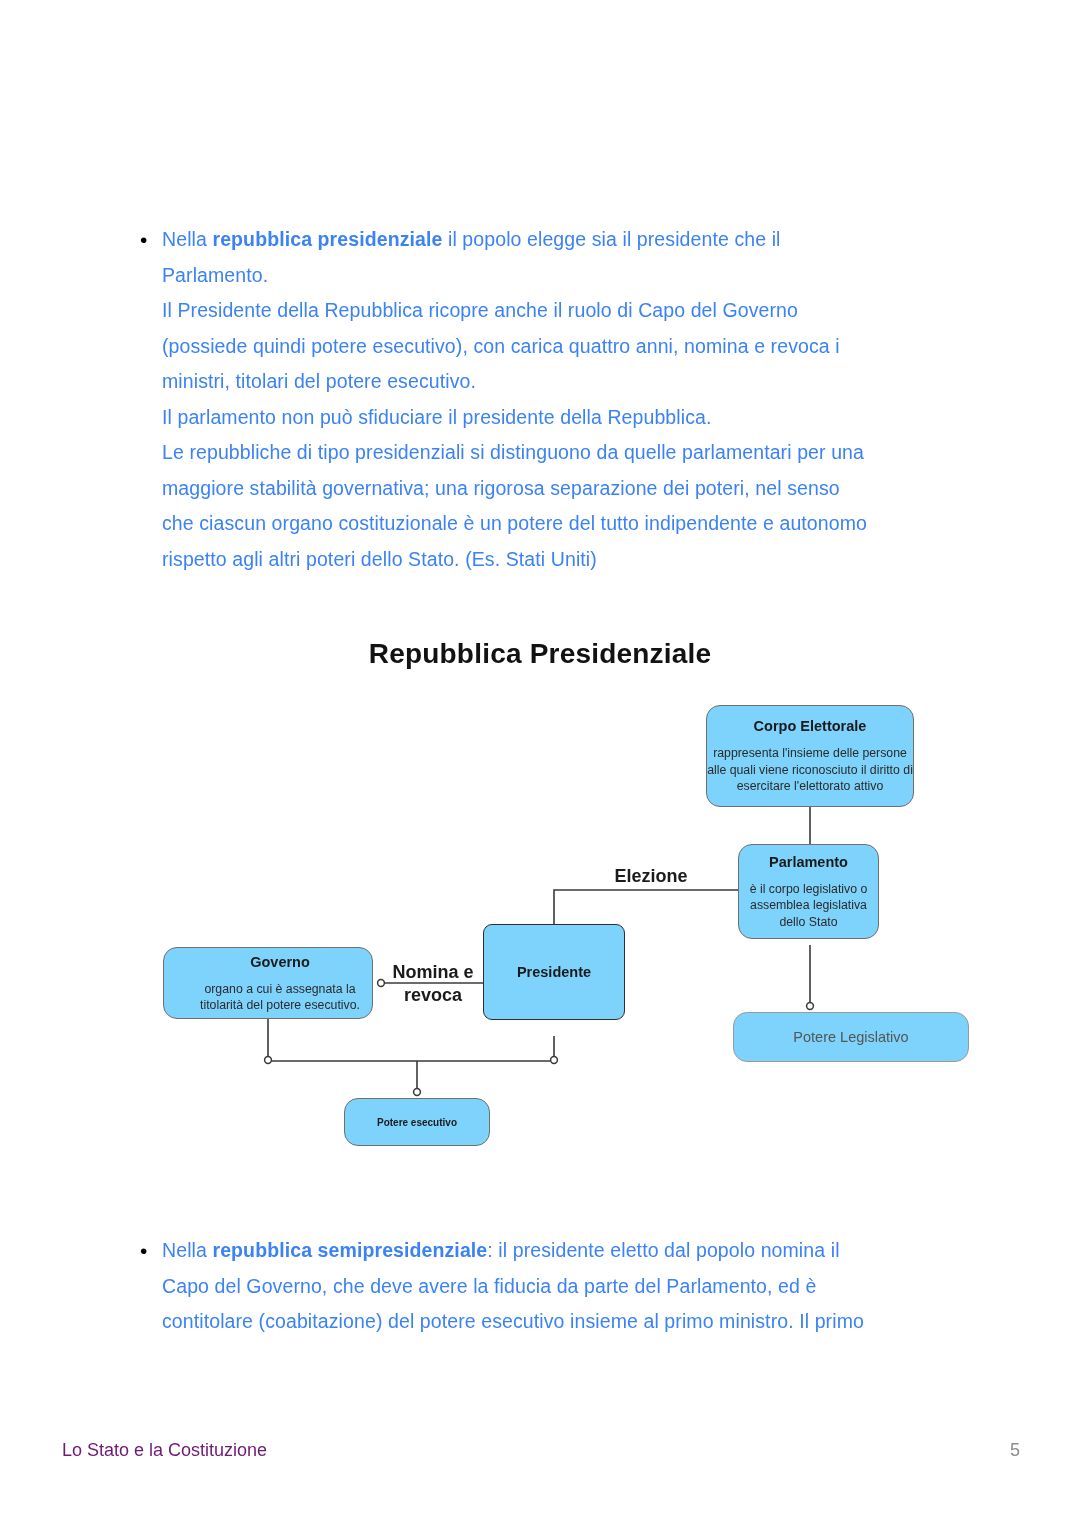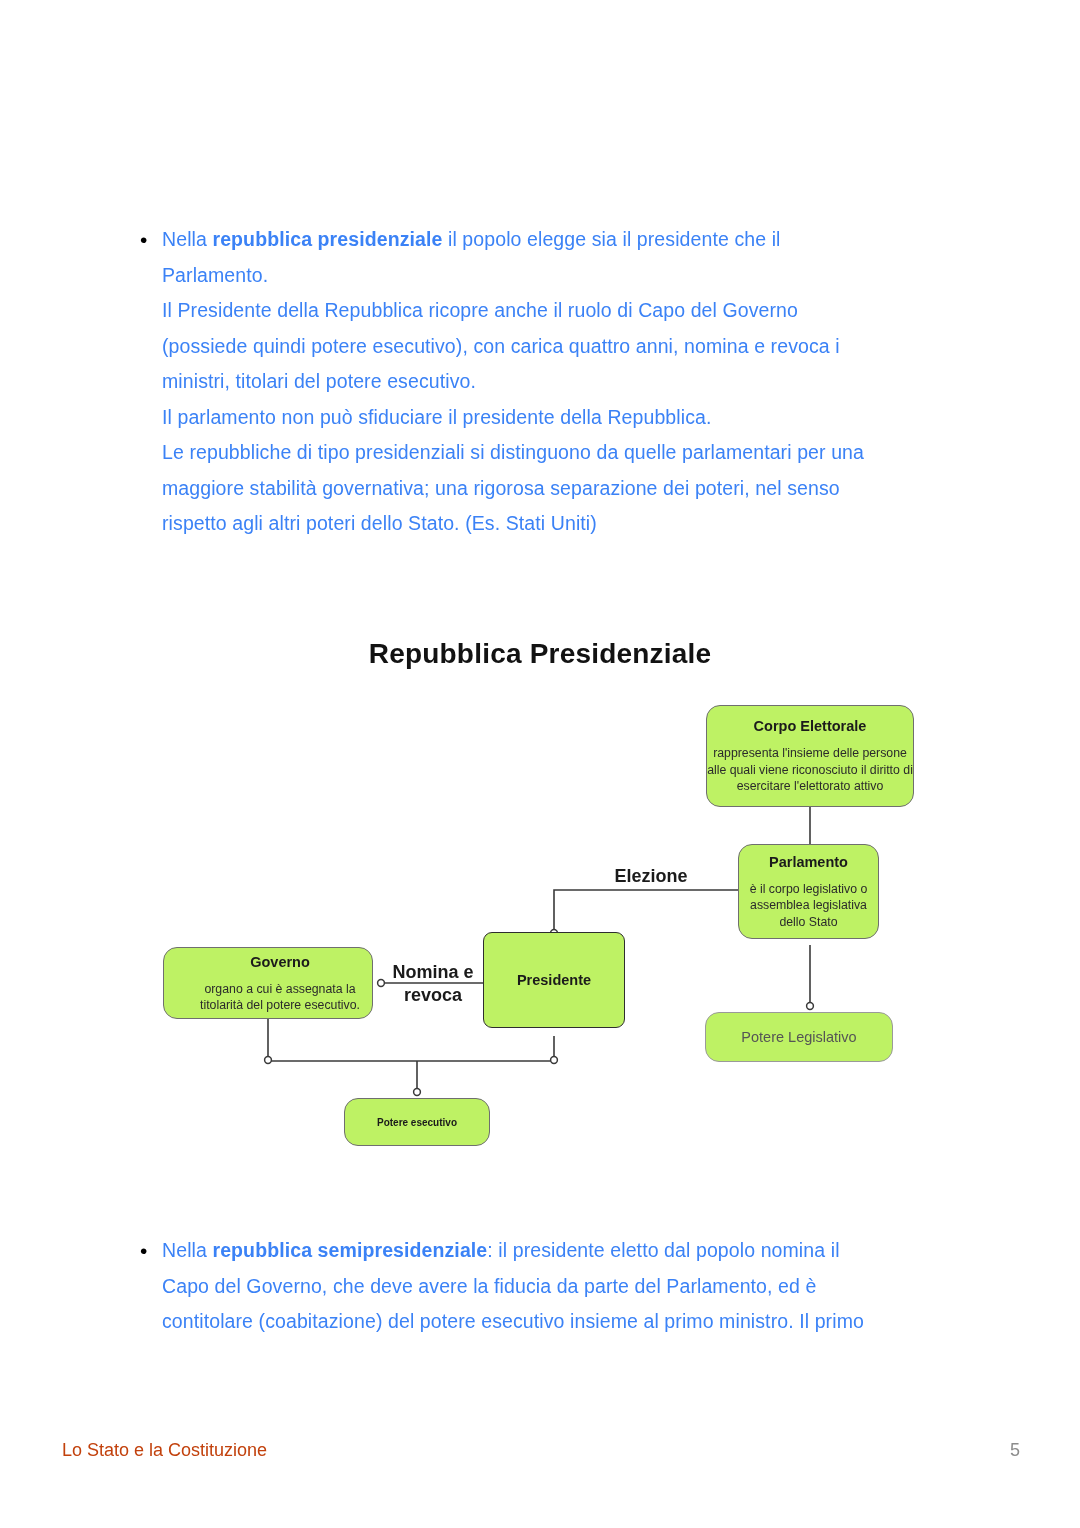--- a/index.html
+++ b/index.html
@@ -70,21 +70,21 @@
     width: 1080px;
     text-align: center;
     font-size: 28px;
     font-weight: bold;
     color: #121212;
     letter-spacing: 0.2px;
   }
   .dnode {
     position: absolute;
     box-sizing: border-box;
-    background: #bef264;
+    background: #7dd3fc;
     display: flex;
     flex-direction: column;
     align-items: center;
     justify-content: center;
     text-align: center;
   }
   .dnode .dtitle {
     font-size: 14.5px;
     font-weight: bold;
     color: #1b1b1b;
@@ -115,23 +115,23 @@
     color: #555555;
   }
   .dnode.small .dtitle {
     font-size: 10px;
     font-weight: bold;
     color: #1b1b1b;
   }
 
   #node-corpo      { left: 706px; top: 105px; width: 208px; height: 102px; }
   #node-parlamento { left: 738px; top: 244px; width: 141px; height: 95px;  }
-  #node-legislativo{ left: 705px; top: 412px; width: 188px; height: 50px;  }
+  #node-legislativo{ left: 733px; top: 412px; width: 236px; height: 50px;  }
   #node-governo    { left: 163px; top: 347px; width: 210px; height: 72px; padding-left: 24px;  }
-  #node-presidente { left: 483px; top: 332px; width: 142px; height: 96px;  }
+  #node-presidente { left: 483px; top: 324px; width: 142px; height: 96px;  }
   #node-esecutivo  { left: 344px; top: 498px; width: 146px; height: 48px;  }
 
   .dlabel {
     position: absolute;
     font-size: 18px;
     font-weight: bold;
     color: #1b1b1b;
     text-align: center;
     line-height: 23px;
   }
@@ -151,21 +151,21 @@
     left: 0;
     top: 1440px;
     width: 1080px;
     height: 40px;
   }
   #footer-title {
     position: absolute;
     left: 62px;
     top: 0;
     font-size: 18px;
-    color: #c2410c;
+    color: #701a75;
   }
   #footer-page {
     position: absolute;
     right: 60px;
     top: 0;
     font-size: 18px;
     color: #8c8c8c;
   }
 </style>
 </head>
@@ -177,20 +177,21 @@
     <div class="bullet-dot">•</div>
     <div class="bullet-body">
       <div class="para-line"><span>Nella </span><b>repubblica presidenziale</b><span> il popolo elegge sia il presidente che il</span></div>
       <div class="para-line">Parlamento.</div>
       <div class="para-line">Il Presidente della Repubblica ricopre anche il ruolo di Capo del Governo</div>
       <div class="para-line">(possiede quindi potere esecutivo), con carica quattro anni, nomina e revoca i</div>
       <div class="para-line">ministri, titolari del potere esecutivo.</div>
       <div class="para-line">Il parlamento non può sfiduciare il presidente della Repubblica.</div>
       <div class="para-line">Le repubbliche di tipo presidenziali si distinguono da quelle parlamentari per una</div>
       <div class="para-line">maggiore stabilità governativa; una rigorosa separazione dei poteri, nel senso</div>
+      <div class="para-line">che ciascun organo costituzionale è un potere del tutto indipendente e autonomo</div>
       <div class="para-line">rispetto agli altri poteri dello Stato. (Es. Stati Uniti)</div>
     </div>
   </div>
 
   <div id="diagram">
 
     <div id="diagram-title">Repubblica Presidenziale</div>
 
     <svg id="connectors" viewBox="0 0 1080 580" xmlns="http://www.w3.org/2000/svg">
       <g fill="none" stroke="#3a3a3a" stroke-width="1.6">

